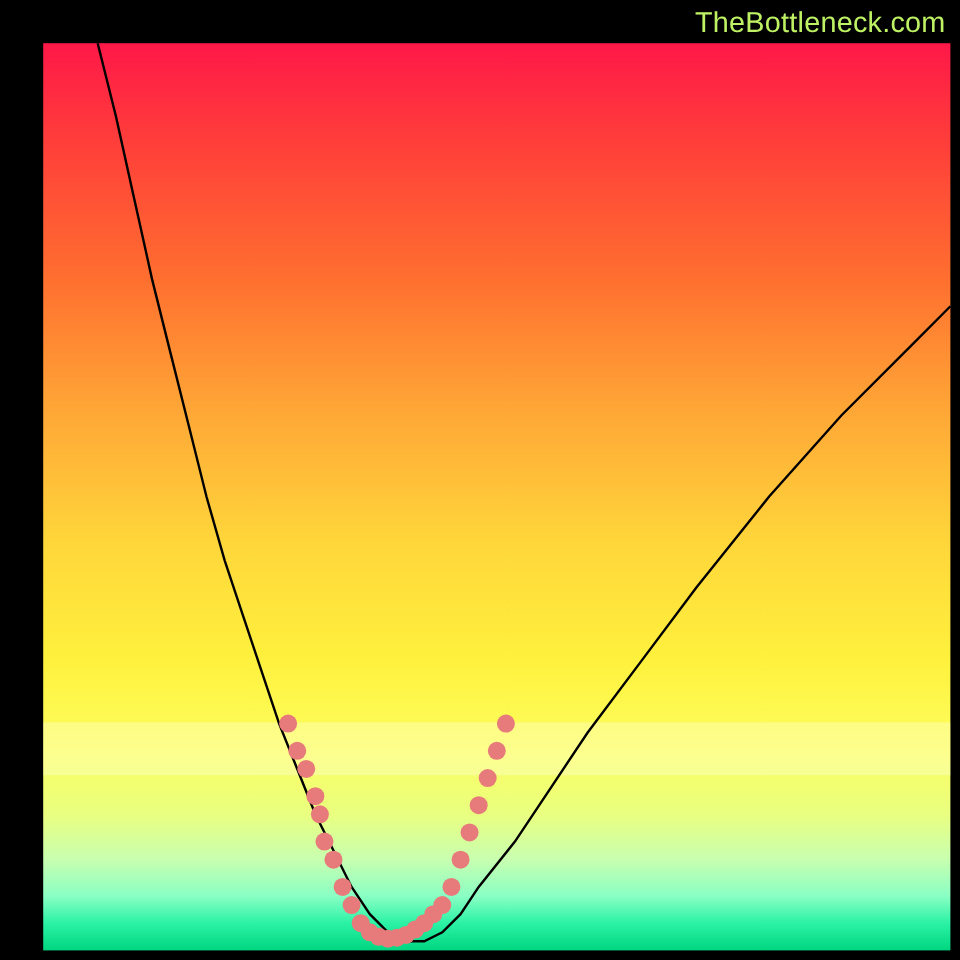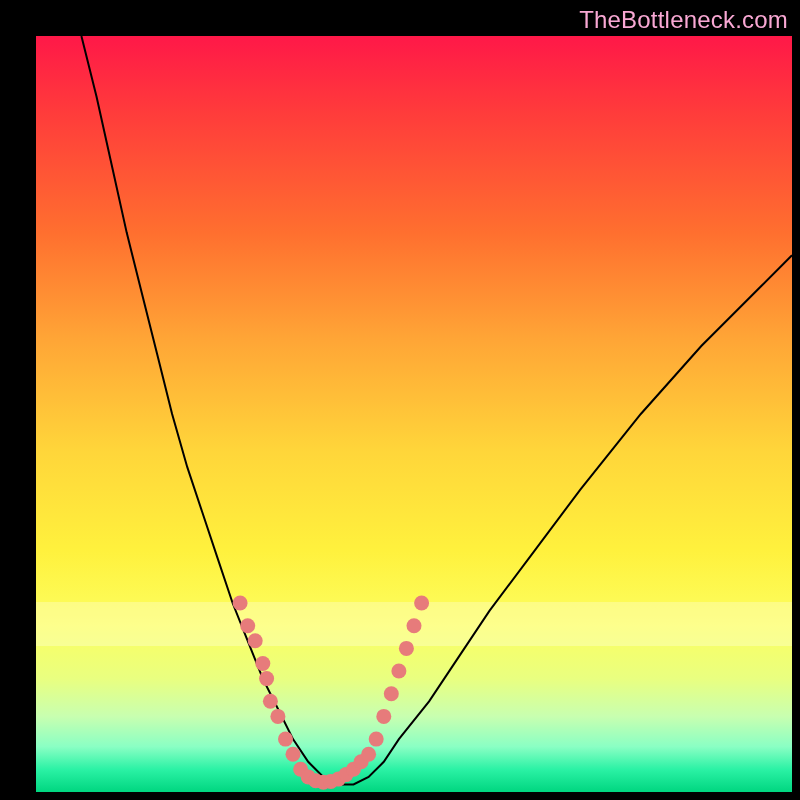--- a/index.html
+++ b/index.html
@@ -38,21 +38,21 @@
     right: 0;
     height: 44px;
     top: 566px;
     background: rgba(255,255,255,0.28);
     pointer-events: none;
   }
   .watermark {
     position: absolute;
     top: 6px;
     right: 12px;
-    color: #f9a8d4;
+    color: #bef264;
     font-size: 24px;
     letter-spacing: 0.2px;
     font-weight: 500;
     user-select: none;
   }
   svg.plot {
     position: absolute;
     left: 0;
     top: 0;
     width: 756px;

